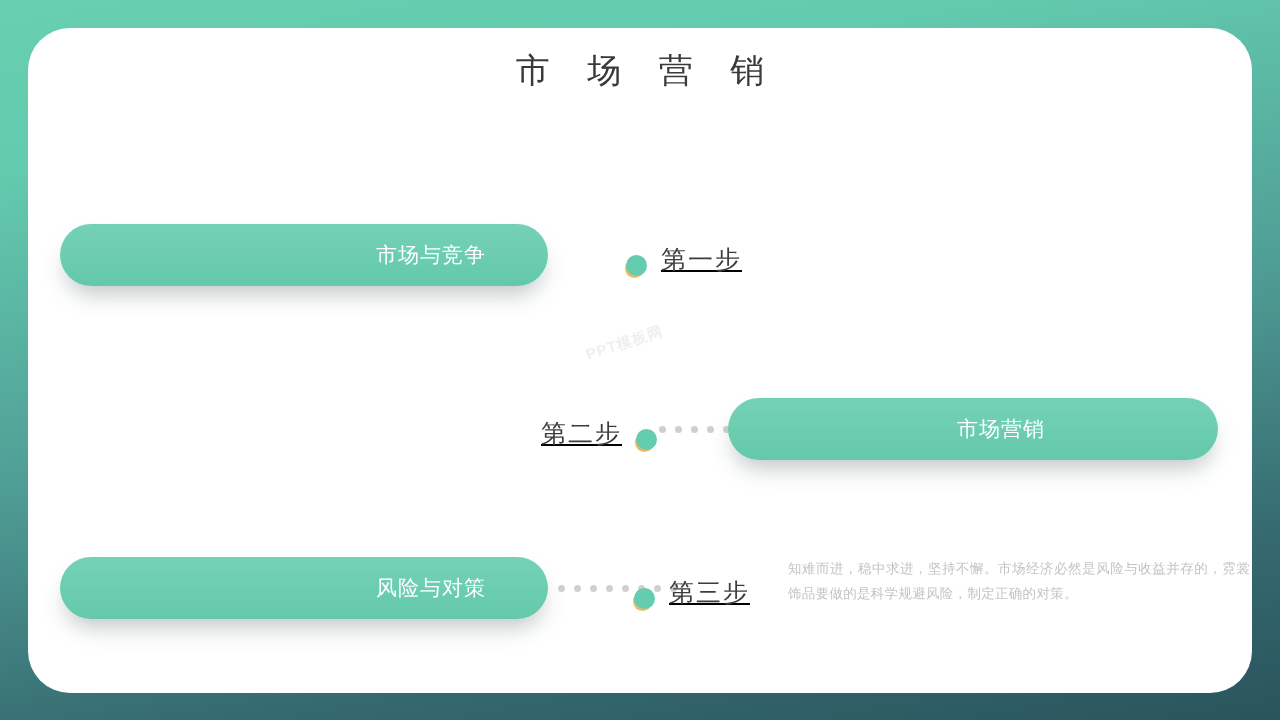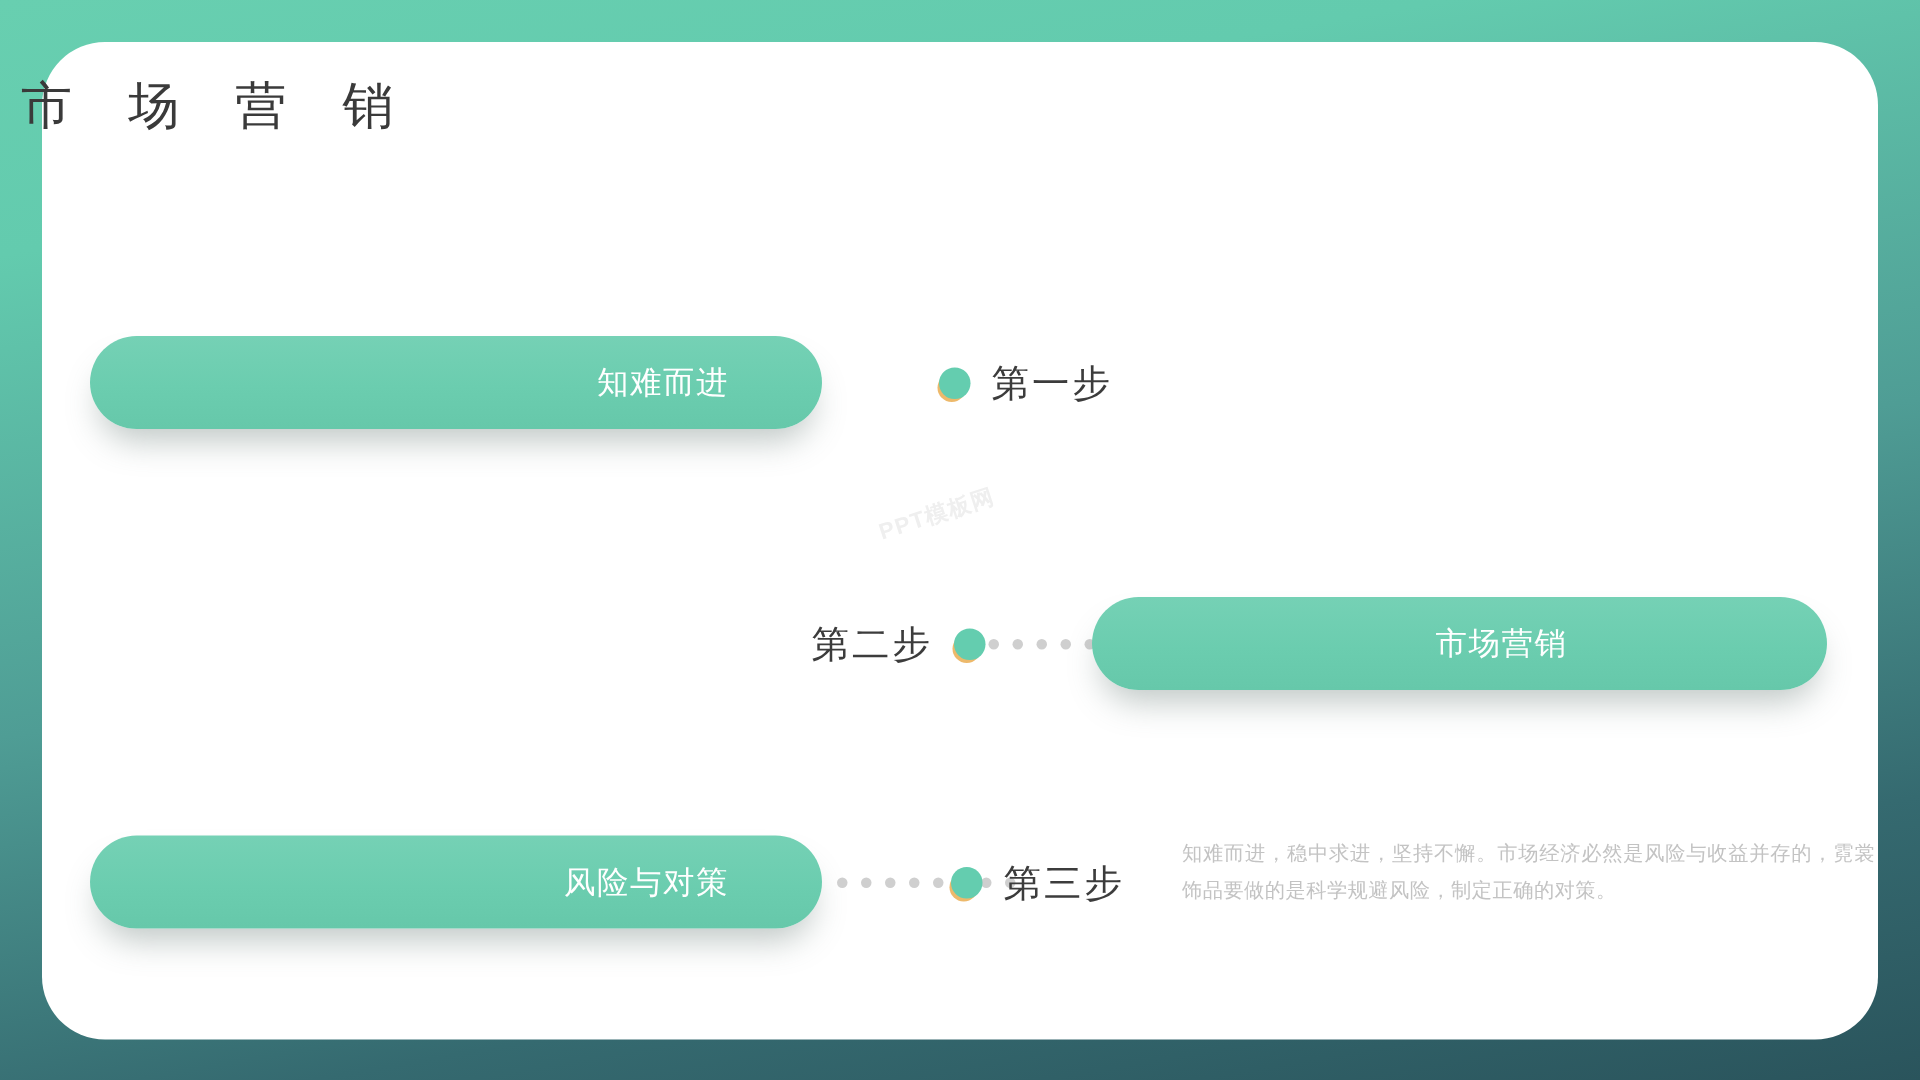--- a/index.html
+++ b/index.html
@@ -16,21 +16,21 @@
     position:absolute;
     left:28px; top:28px;
     width:1224px; height:665px;
     background:#ffffff;
     border-radius:42px;
   }
 
   .title {
     position:absolute;
     left:0; top:48px; width:100%;
-    text-align:left;
+    text-align:center;
     font-size:34px;
     letter-spacing:14px;
     text-indent:14px;
     color:#3a3a3a;
     font-weight:400;
   }
 
   
   .row { position:absolute; left:0; width:100%; height:0; }
   .row1 { top:255px; }
@@ -61,24 +61,25 @@
     padding-left:56px;
   }
   .pill-y1 { top:-31px; }
   .pill-y2 { top:-31px; }
   .pill-y3 { top:-31px; }
 
   
   .step {
     position:absolute;
     display:flex;
-    align-items:center;
+    align-items:flex-end;
     gap:14px;
     top:-21px;
     height:42px;
+    text-decoration:underline;
   }
   .step-label {
     font-size:25px;
     color:#3c3c3c;
     letter-spacing:2px;
     white-space:nowrap;
   }
   .dot {
     width:21px; height:21px;
     border-radius:50%;
@@ -140,21 +141,21 @@
 
 <div class="slide">
   <div class="card"></div>
 
   <div class="title">市 场 营 销</div>
 
   <div class="watermark">PPT模板网</div>
 
   <div class="row row1">
     <div class="pill pill-left pill-y1">
-      <span>知难而进</span>
+      <span>市场与竞争</span>
     </div>
 
     <div class="step step1">
       <span class="dot"></span>
       <span class="step-label">第一步</span>
     </div>
   </div>
 
   <div class="row row2">
     <div class="step step2">

